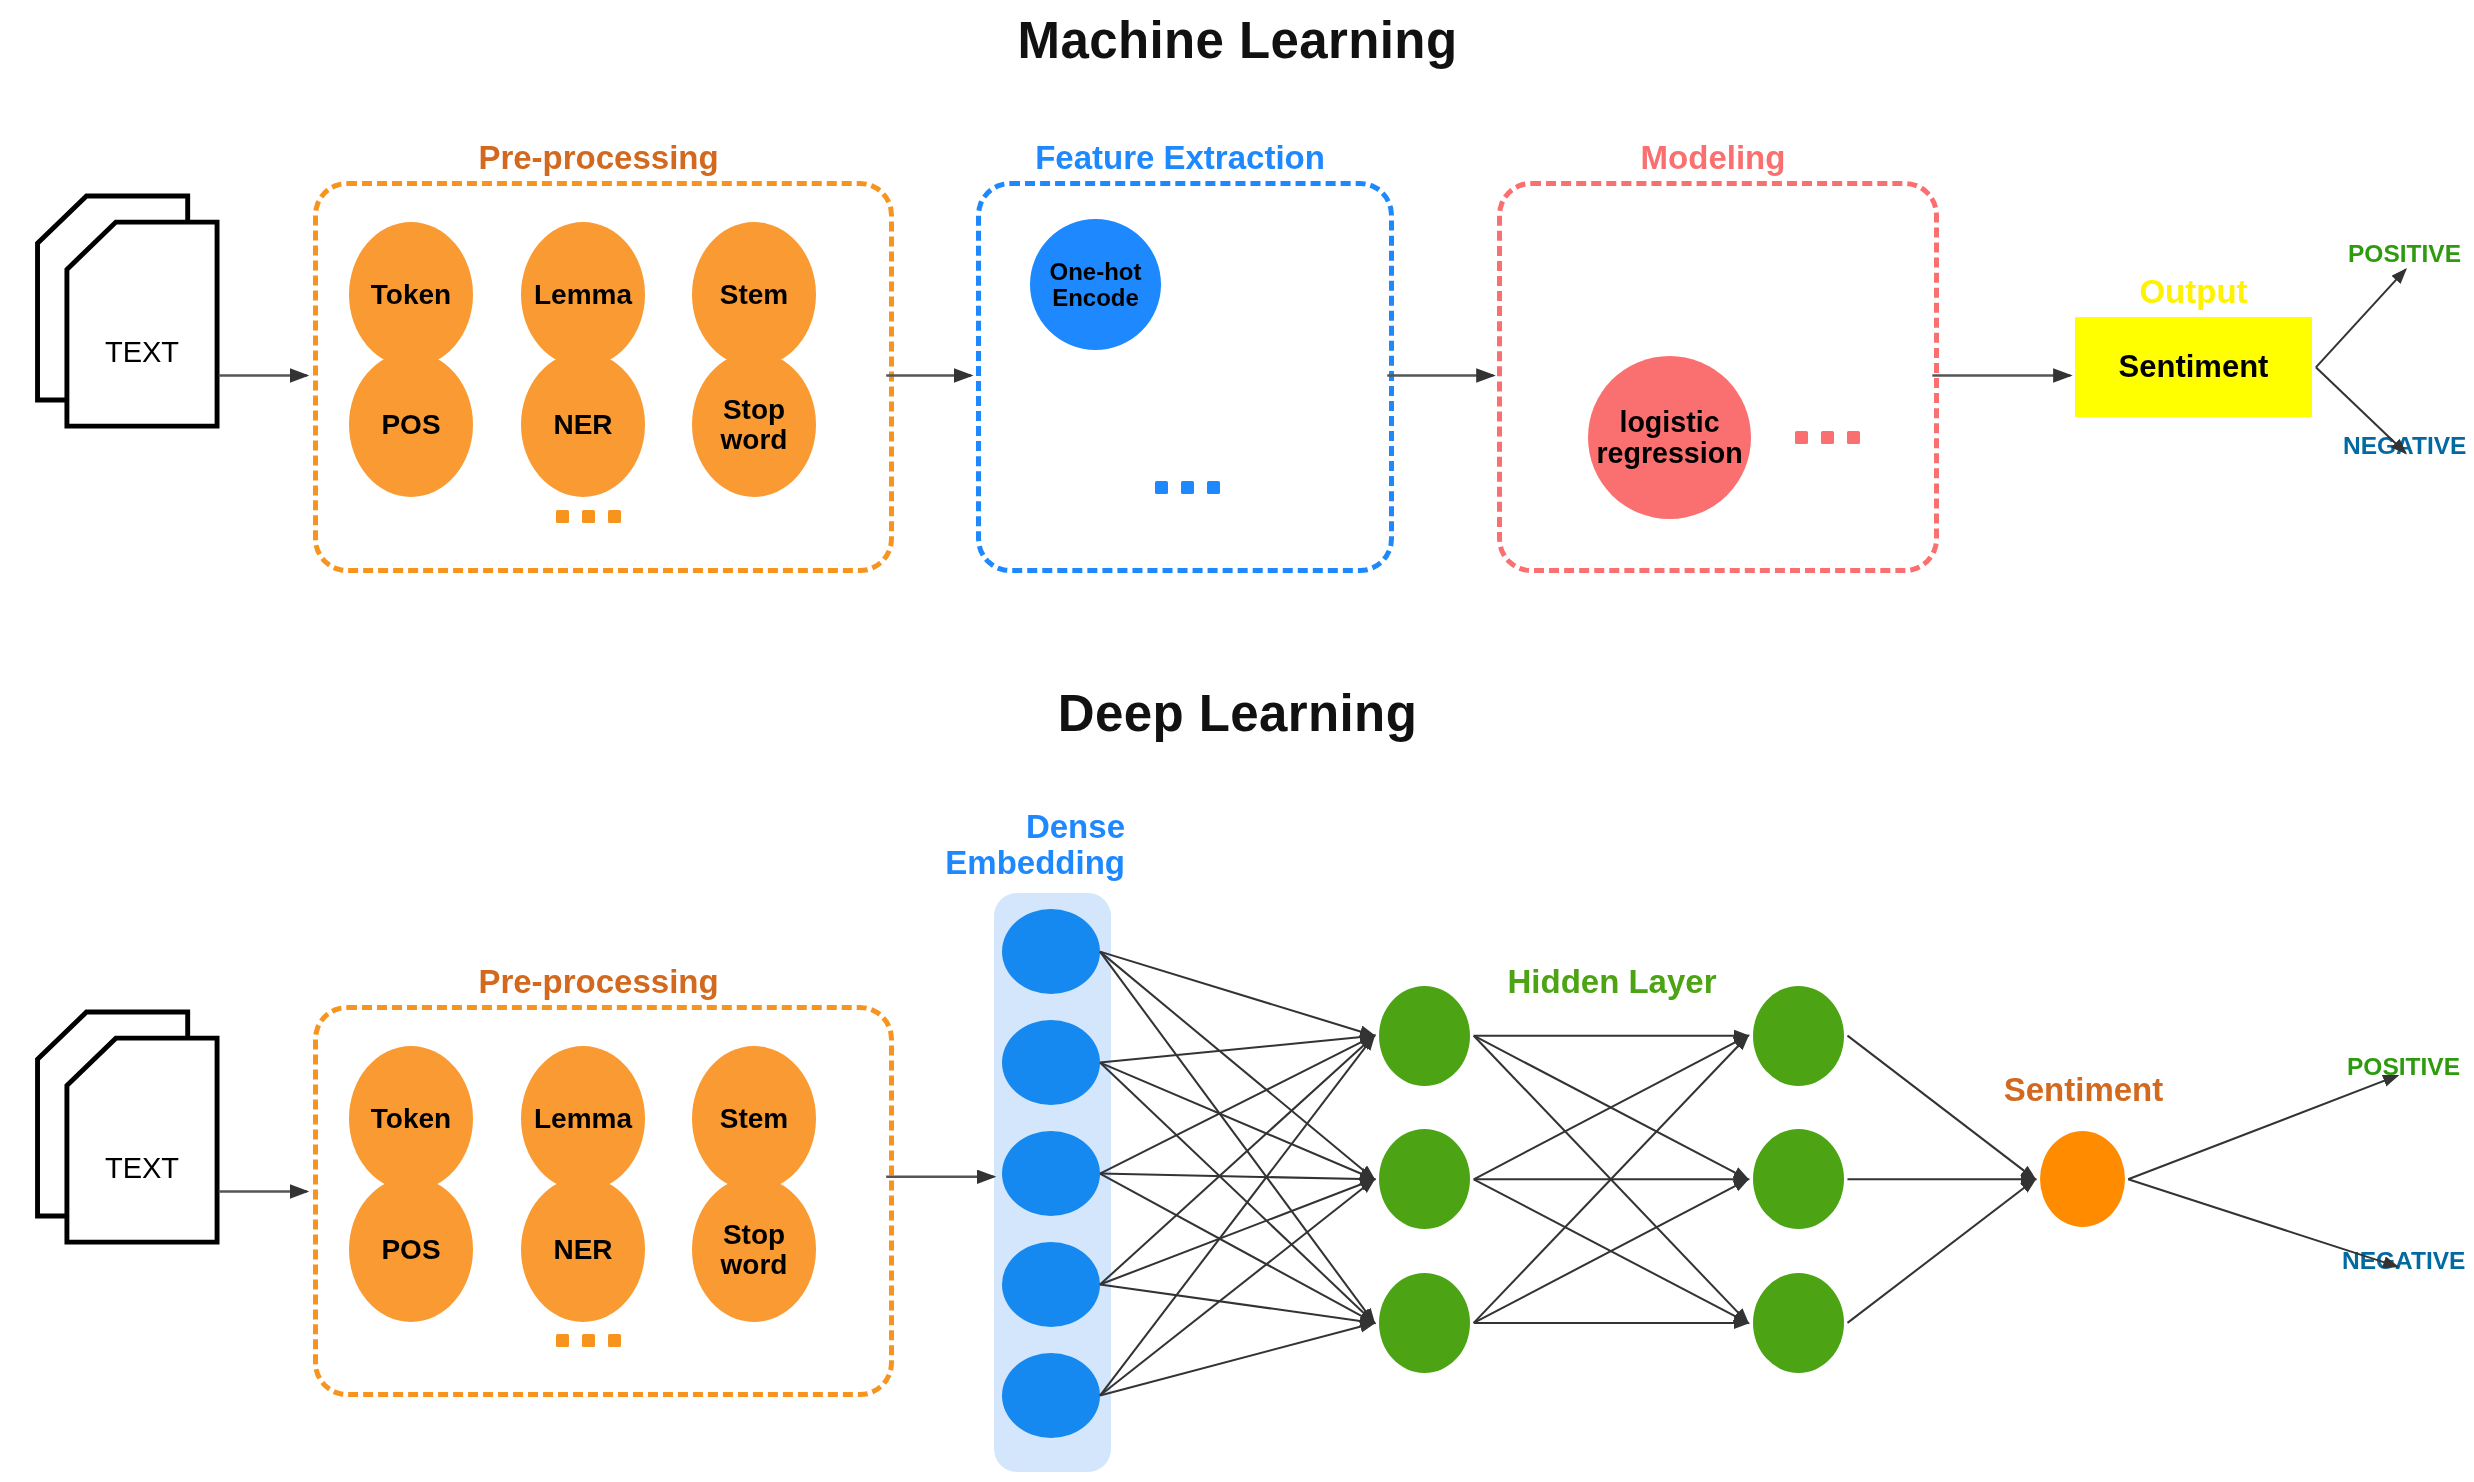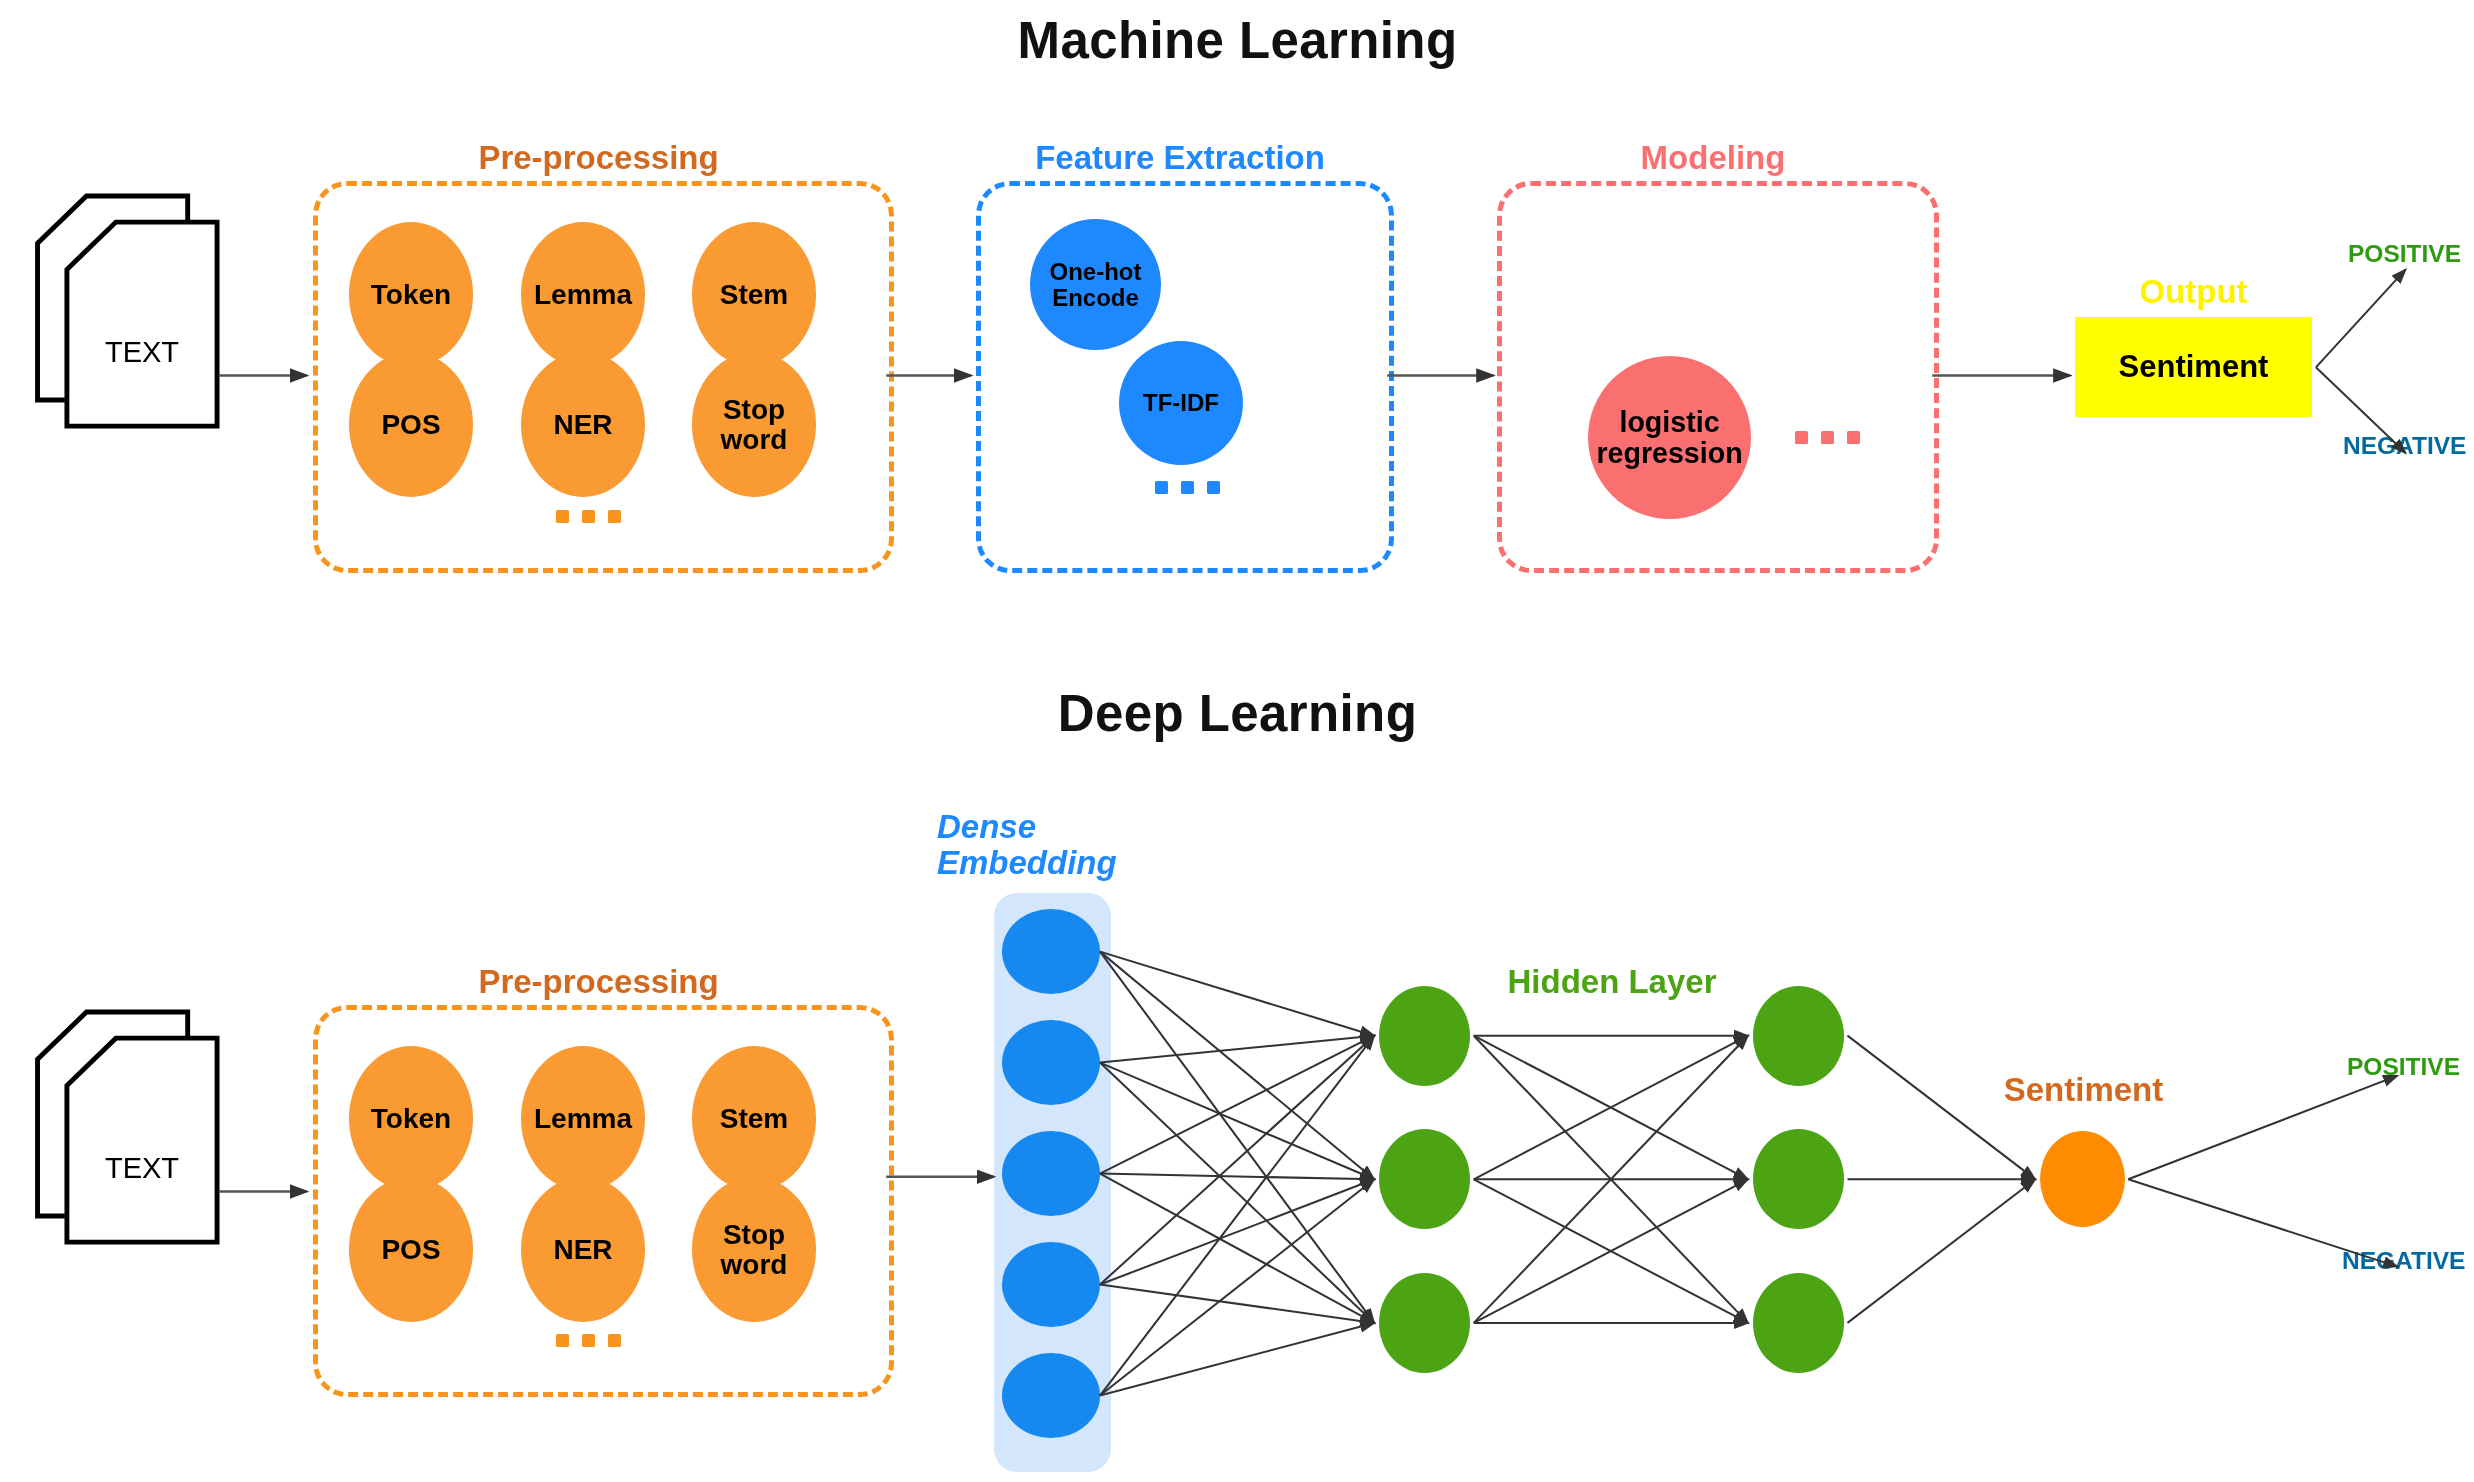--- a/index.html
+++ b/index.html
@@ -173,21 +173,20 @@
   <div class="dots dots-orange" style="left:556px; top:510px;">
     <i></i>
       <i></i>
       <i></i>
   </div>
 
   <div class="group-label lbl-feat" style="left:976px; top:139px; width:408px;">Feature Extraction</div>
   <div class="dashed-box box-feat" style="left:976px; top:181px; width:408px; height:382px;"></div>
 
   <div class="node node-blue" style="left:1030px; top:219px; width:131px; height:131px; padding:0 4.9px;">One-hot Encode</div>
-  <div class="node node-blue" style="left:1119px; top:341px; width:124px; height:124px;">TF-IDF</div>
   <div class="dots dots-blue" style="left:1155px; top:481px;">
     <i></i>
       <i></i>
       <i></i>
   </div>
 
   <div class="group-label lbl-model" style="left:1497px; top:139px; width:432px;">Modeling</div>
   <div class="dashed-box box-model" style="left:1497px; top:181px; width:432px; height:382px;"></div>
 
   <div class="node node-red" style="left:1588px; top:356px; width:163px; height:163px; padding:0 4.9px;">logistic regression</div>
@@ -238,21 +237,21 @@
   <div class="node node-orange" style="left:692px; top:1046px; width:124px; height:145px;">Stem</div>
   <div class="node node-orange" style="left:349px; top:1177px; width:124px; height:145px;">POS</div>
   <div class="node node-orange" style="left:521px; top:1177px; width:124px; height:145px;">NER</div>
   <div class="node node-orange" style="left:692px; top:1177px; width:124px; height:145px; padding:0 19.6px;">Stop word</div>
   <div class="dots dots-orange" style="left:556px; top:1334px;">
     <i></i>
       <i></i>
       <i></i>
   </div>
 
-  <div class="group-label lbl-dense" style="left:937px; top:809px; width:188px; text-align:left;font-style:italic;">
+  <div class="group-label lbl-dense" style="left:937px; top:809px; width:188px; text-align:right;">
     <div>Dense</div>
     <div>Embedding</div>
   </div>
   <div class="dense-panel" style="left:994px; top:893px; width:117px; height:579px;"></div>
 
   <div class="node node-dense" style="left:1002px; top:909px; width:98px; height:85px;"></div>
   <div class="node node-dense" style="left:1002px; top:1020px; width:98px; height:85px;"></div>
   <div class="node node-dense" style="left:1002px; top:1131px; width:98px; height:85px;"></div>
   <div class="node node-dense" style="left:1002px; top:1242px; width:98px; height:85px;"></div>
   <div class="node node-dense" style="left:1002px; top:1353px; width:98px; height:85px;"></div>

